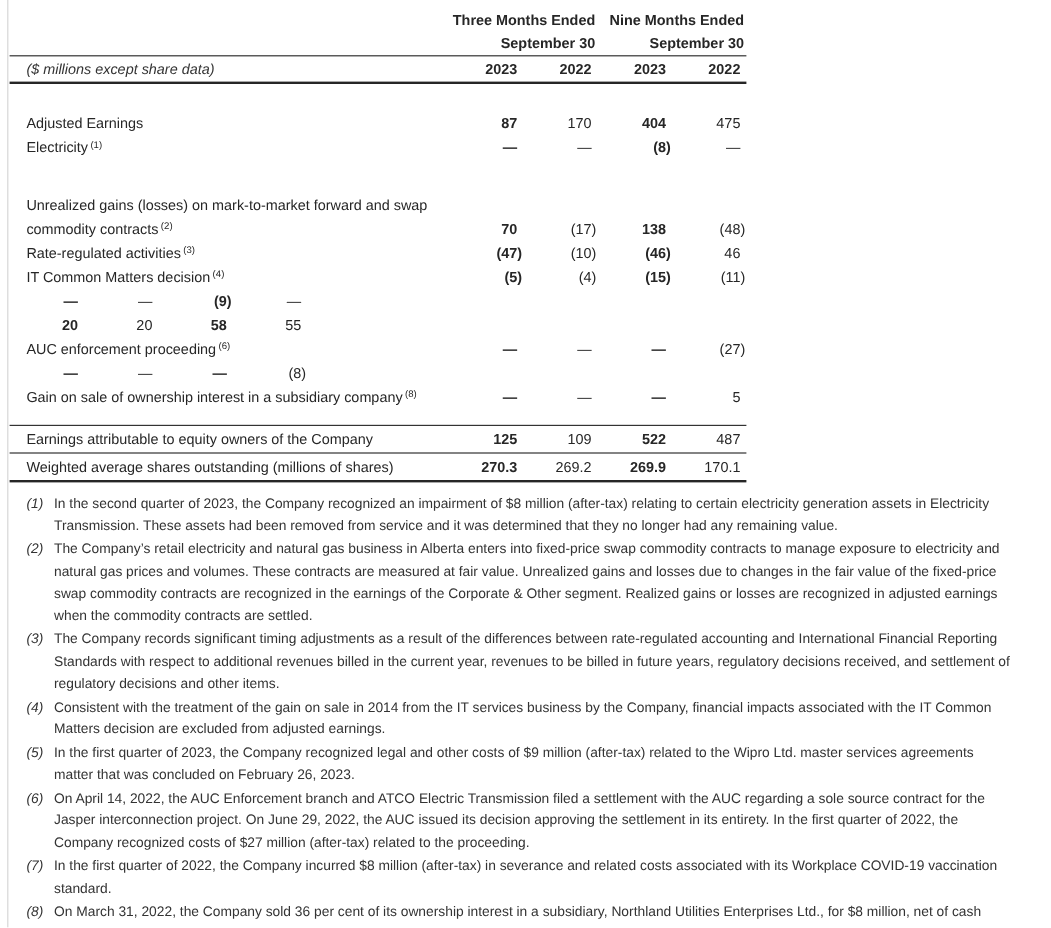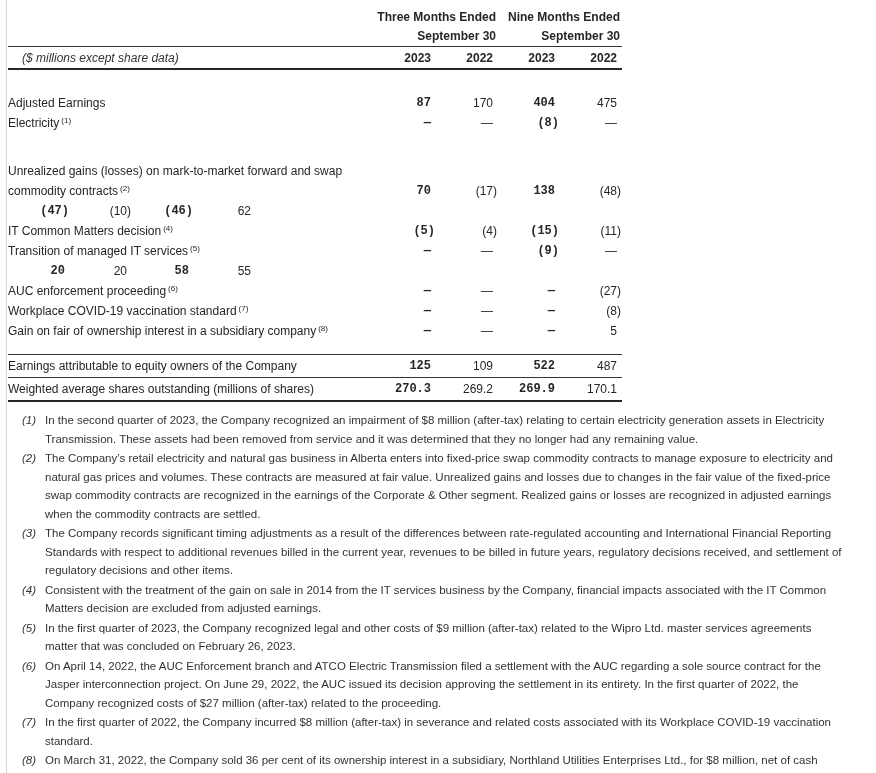--- a/index.html
+++ b/index.html
@@ -14,24 +14,24 @@
   .hg-spacer { width:366px; }
   .hg { width:124px; text-align:right; padding-right:2px; }
   .rule  { height:1px; background:#333; }
   .rule2 { height:2px; background:#262626; }
   .years-row { display:flex; height:21px; align-items:center; }
   .unit { width:366px; padding-left:14px; font-style:italic; color:#333; }
   .yr { width:62px; text-align:right; padding-right:5px; font-weight:bold; }
   .sp-top { height:23px; }
   .sp-bot { height:13px; }
   .r { display:flex; align-items:flex-end; line-height:20px; }
-  .lab { width:366px; }
+  .lab { width:366px; padding-left:14px; }
   .lab .l2 { display:block;margin-top:28px; }
   .val { width:62px; text-align:right; padding-right:5px; }
-  .val.c1, .val.c3 { font-weight:bold;font-family:Liberation Mono, monospace; }
+  .val.c1, .val.c3 { font-weight:bold; }
   .val.paren { padding-right:1px; }
   sup { font-size:8px; line-height:0; vertical-align:4px; margin-left:2px; }
   .t { line-height:22px; align-items:flex-start; }
 
   
   .fns { margin-top:9px; width:824px; font-size:11.5px; color:#333; }
   .fn { display:flex; margin-bottom:1px; }
   .fn-m { width:23px; flex-shrink:0; font-style:italic; line-height:18.5px; }
   .fn-t { flex:1; line-height:18.5px; }
 </style>
@@ -88,36 +88,36 @@
         <span class="l2">Unrealized gains (losses) on mark-to-market forward and swap</span>
         <span>commodity contracts</span><sup>(2)</sup>
       </div>
       <div class="val c1">70</div>
       <div class="val c2 paren">(17)</div>
       <div class="val c3">138</div>
       <div class="val c4 paren">(48)</div>
     </div>
 
     <div class="r">
+      <div class="lab"><span>Rate-regulated activities</span><sup>(3)</sup></div>
       <div class="val c1 paren">(47)</div>
       <div class="val c2 paren">(10)</div>
       <div class="val c3 paren">(46)</div>
-      <div class="val c4">62</div>
+      <div class="val c4">46</div>
     </div>
 
     <div class="r">
       <div class="lab"><span>IT Common Matters decision</span><sup>(4)</sup></div>
       <div class="val c1 paren">(5)</div>
       <div class="val c2 paren">(4)</div>
       <div class="val c3 paren">(15)</div>
       <div class="val c4 paren">(11)</div>
     </div>
 
     <div class="r">
-      <div class="lab"><span>Transition of managed IT services</span><sup>(5)</sup></div>
       <div class="val c1">—</div>
       <div class="val c2">—</div>
       <div class="val c3 paren">(9)</div>
       <div class="val c4">—</div>
     </div>
 
     <div class="r">
       <div class="val c1">20</div>
       <div class="val c2">20</div>
       <div class="val c3">58</div>
@@ -126,29 +126,28 @@
 
     <div class="r">
       <div class="lab"><span>AUC enforcement proceeding</span><sup>(6)</sup></div>
       <div class="val c1">—</div>
       <div class="val c2">—</div>
       <div class="val c3">—</div>
       <div class="val c4 paren">(27)</div>
     </div>
 
     <div class="r">
-      <div class="lab"><span>Workplace COVID-19 vaccination standard</span><sup>(7)</sup></div>
       <div class="val c1">—</div>
       <div class="val c2">—</div>
       <div class="val c3">—</div>
       <div class="val c4 paren">(8)</div>
     </div>
 
     <div class="r">
-      <div class="lab"><span>Gain on fair of ownership interest in a subsidiary company</span><sup>(8)</sup></div>
+      <div class="lab"><span>Gain on sale of ownership interest in a subsidiary company</span><sup>(8)</sup></div>
       <div class="val c1">—</div>
       <div class="val c2">—</div>
       <div class="val c3">—</div>
       <div class="val c4">5</div>
     </div>
 
     <div class="sp-bot"></div>
     <div class="rule"></div>
 
     <div class="r t">

